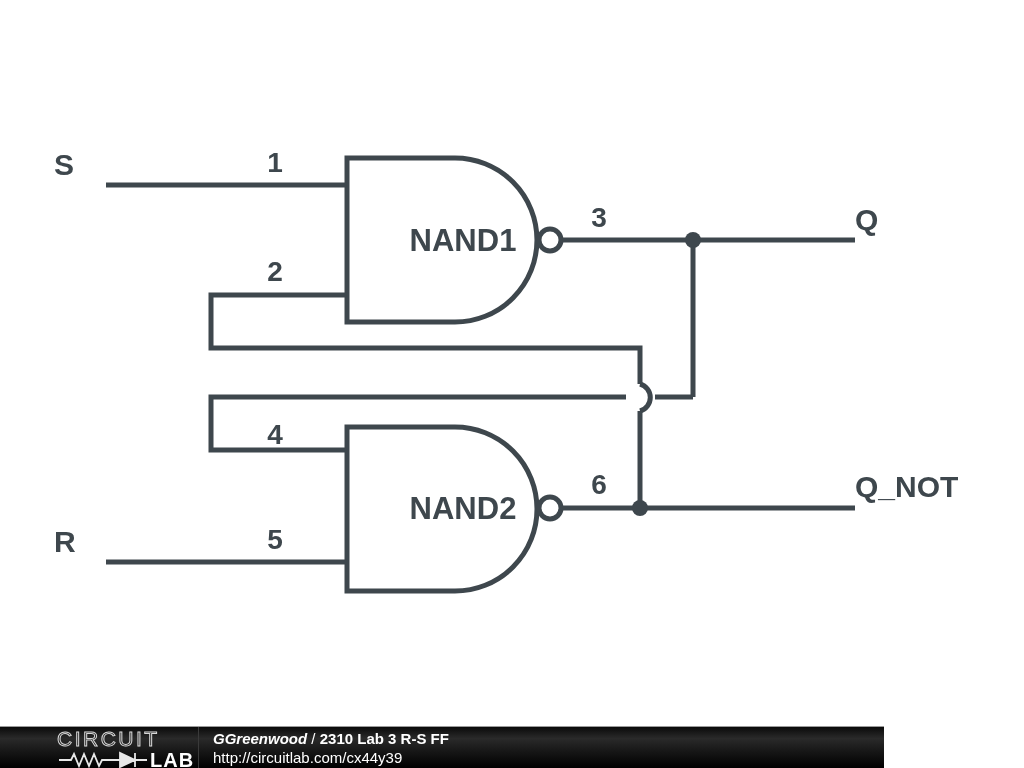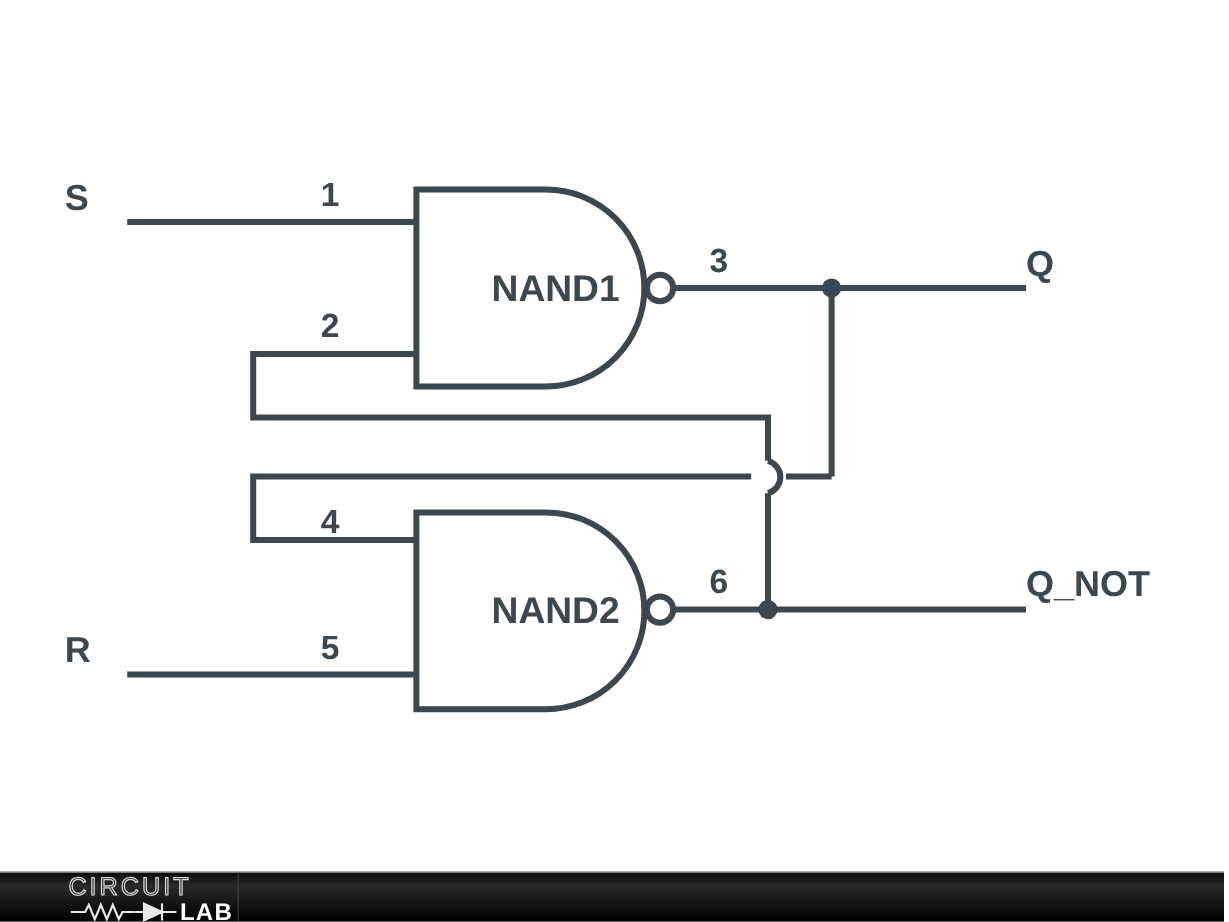--- a/index.html
+++ b/index.html
@@ -24,21 +24,21 @@
     left: 0;
     top: 0;
     width: 1024px;
     height: 726px;
     display: block;
   }
   .footer {
     position: absolute;
     left: 0;
     top: 726px;
-    width: 1020px;
+    width: 884px;
     height: 42px;
     background: linear-gradient(to bottom, #0a0a0a 0%, #2a2a2a 28%, #151515 62%, #000000 100%);
     border-top: 1px solid #9b9b9b;
     box-sizing: border-box;
     overflow: hidden;
   }
   .footer-logo {
     position: absolute;
     left: 57px;
     top: 0px;
@@ -169,16 +169,20 @@
       <text x="0" y="19" font-family="'Liberation Sans', sans-serif" font-size="21" letter-spacing="2.5" fill="none" stroke="#d8d8d8" stroke-width="1">CIRCUIT</text>
 
       <path d="M 2 33 L 14 33 L 17 27 L 22 39 L 27 27 L 32 39 L 37 27 L 42 39 L 45 33 L 55 33" fill="none" stroke="#e8e8e8" stroke-width="1.8" stroke-linejoin="miter"></path>
 
       <path d="M 55 33 L 63 33 M 63 26 L 63 40 L 78 33 Z M 78 26 L 78 40 M 78 33 L 90 33" fill="#e8e8e8" stroke="#e8e8e8" stroke-width="1.8" stroke-linejoin="miter"></path>
       <text x="93" y="40" font-family="'Liberation Sans', sans-serif" font-size="20" font-weight="bold" letter-spacing="1" fill="#ffffff">LAB</text>
     </svg>
 
     <div class="footer-divider"></div>
 
+    <div class="footer-text">
+      <div class="footer-line1"><span class="footer-author">GGreenwood</span><span class="footer-sep"> / </span><span class="footer-title">2310 Lab 3 R-S FF</span></div>
+      <div class="footer-line2">http://circuitlab.com/cx44y39</div>
+    </div>
 
   </div>
 
 </div>
 
 </body></html>

